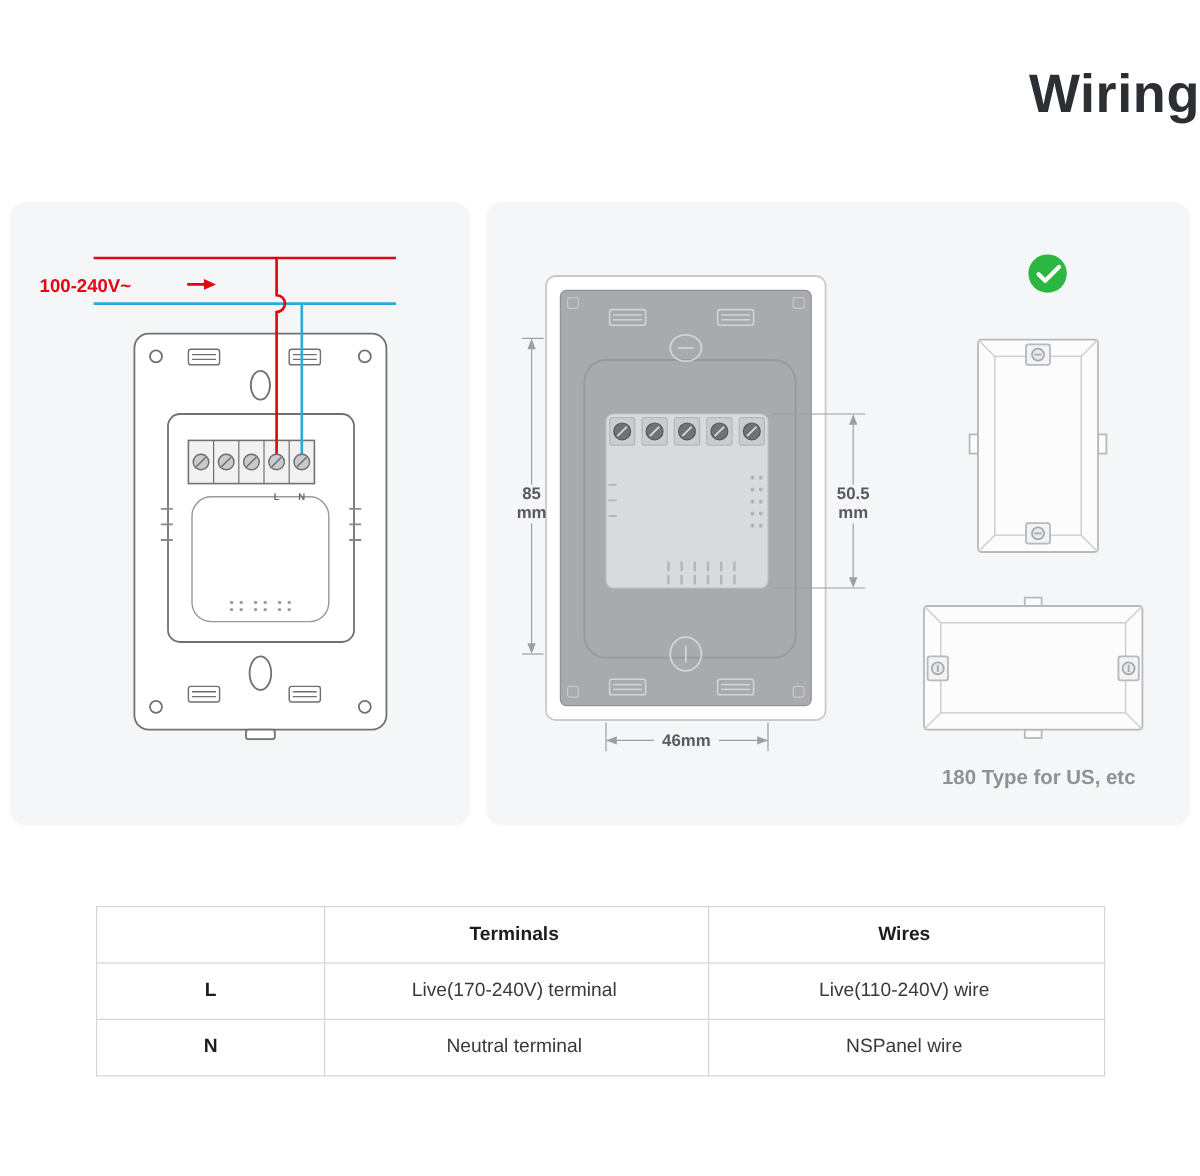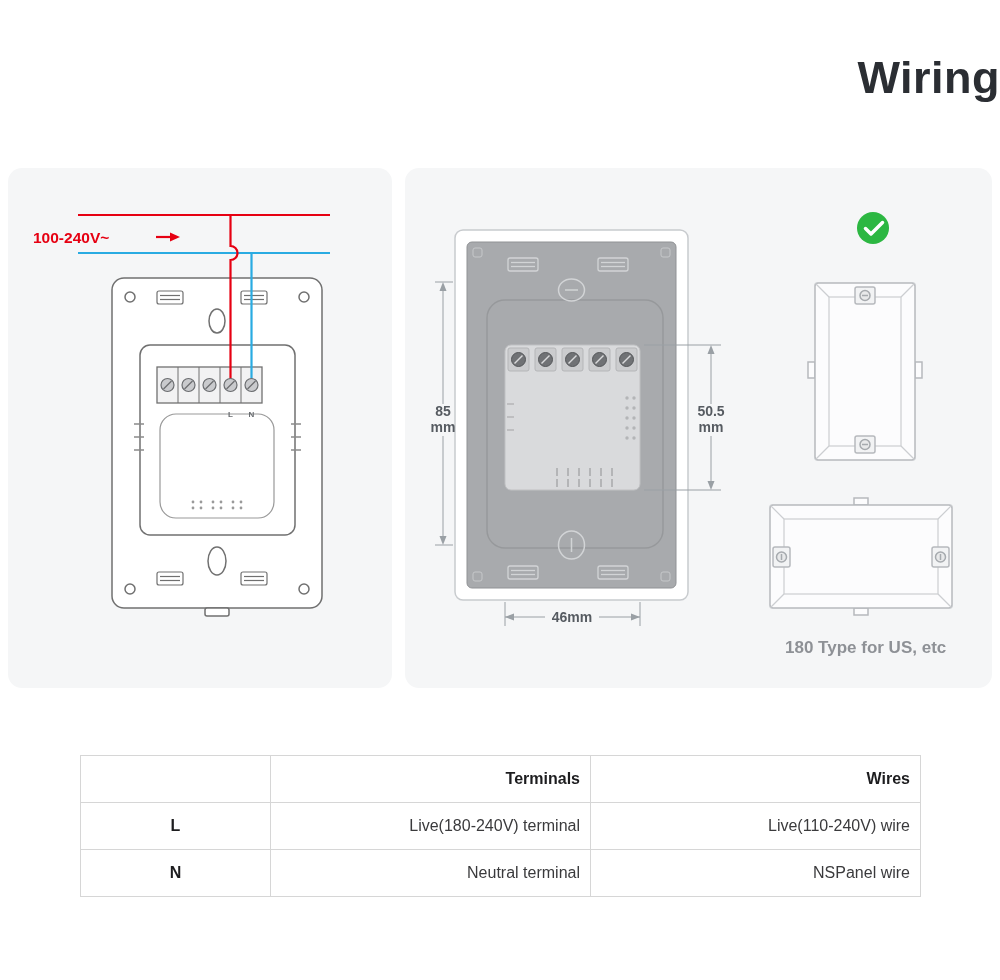--- a/index.html
+++ b/index.html
@@ -45,21 +45,21 @@
     width: 840px; border-collapse: collapse; table-layout: fixed;
   }
   .wiring-table col.c1 { width: 190px; }
   .wiring-table col.c2 { width: 320px; }
   .wiring-table col.c3 { width: 330px; }
   .wiring-table th, .wiring-table td {
     border: 1px solid #d6d6d6;
     height: 47px;
     font-size: 16px;
     padding: 0 10px 0 6px;
-    text-align: right;
+    text-align: center;
     vertical-align: middle;
   }
   .wiring-table th { font-weight: 700; color: #1d1d1f; }
   .wiring-table td { color: #3a3a3c; font-weight: 400; }
   .wiring-table td.key { text-align: center; font-weight: 700; color: #1d1d1f; padding: 0; }
 </style>
 </head>
 <body>
 
 <h1 class="title">Wiring</h1>
@@ -351,21 +351,21 @@
   <thead>
     <tr>
       <th></th>
       <th>Terminals</th>
       <th>Wires</th>
     </tr>
   </thead>
   <tbody>
     <tr>
       <td class="key">L</td>
-      <td>Live(180-240V) terminal</td>
+      <td>Live(170-240V) terminal</td>
       <td>Live(110-240V) wire</td>
     </tr>
     <tr>
       <td class="key">N</td>
       <td>Neutral terminal</td>
       <td>NSPanel wire</td>
     </tr>
   </tbody>
 </table>
 

